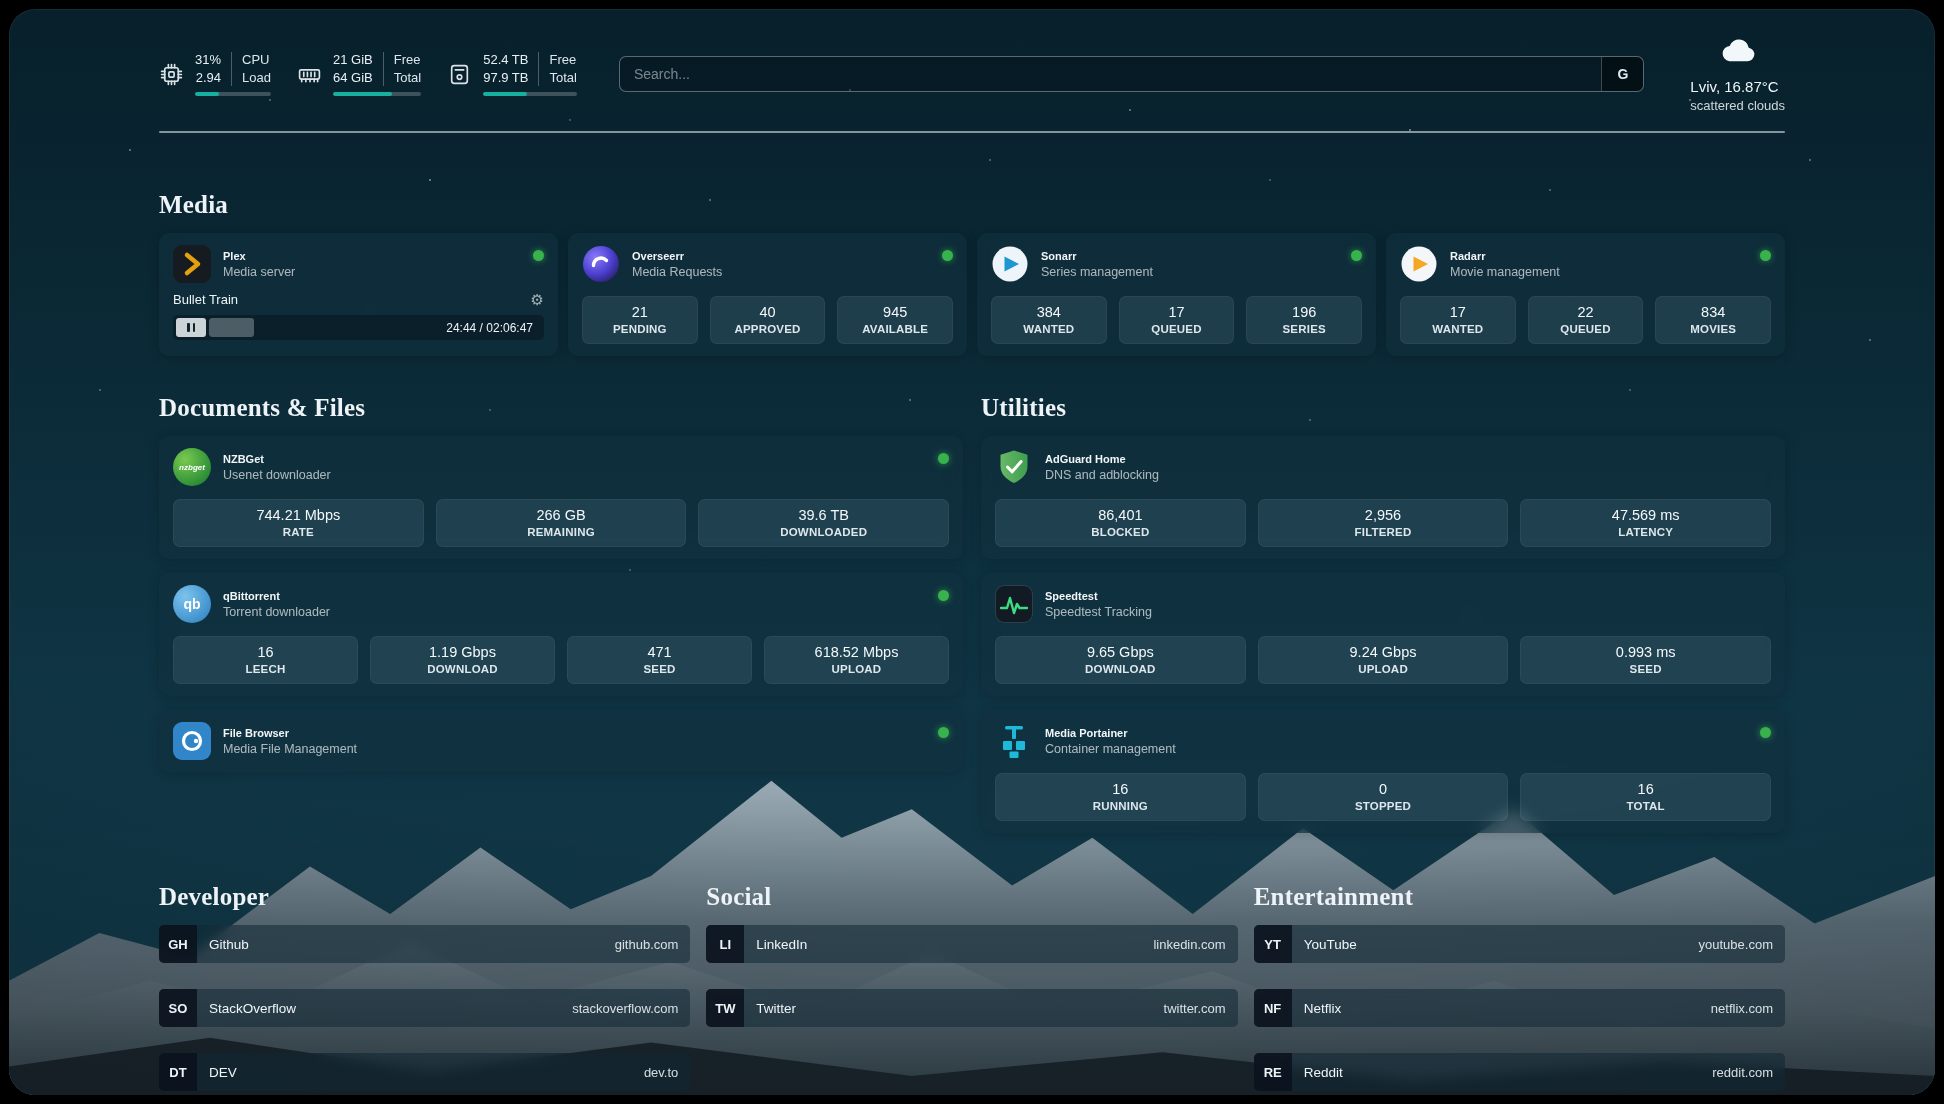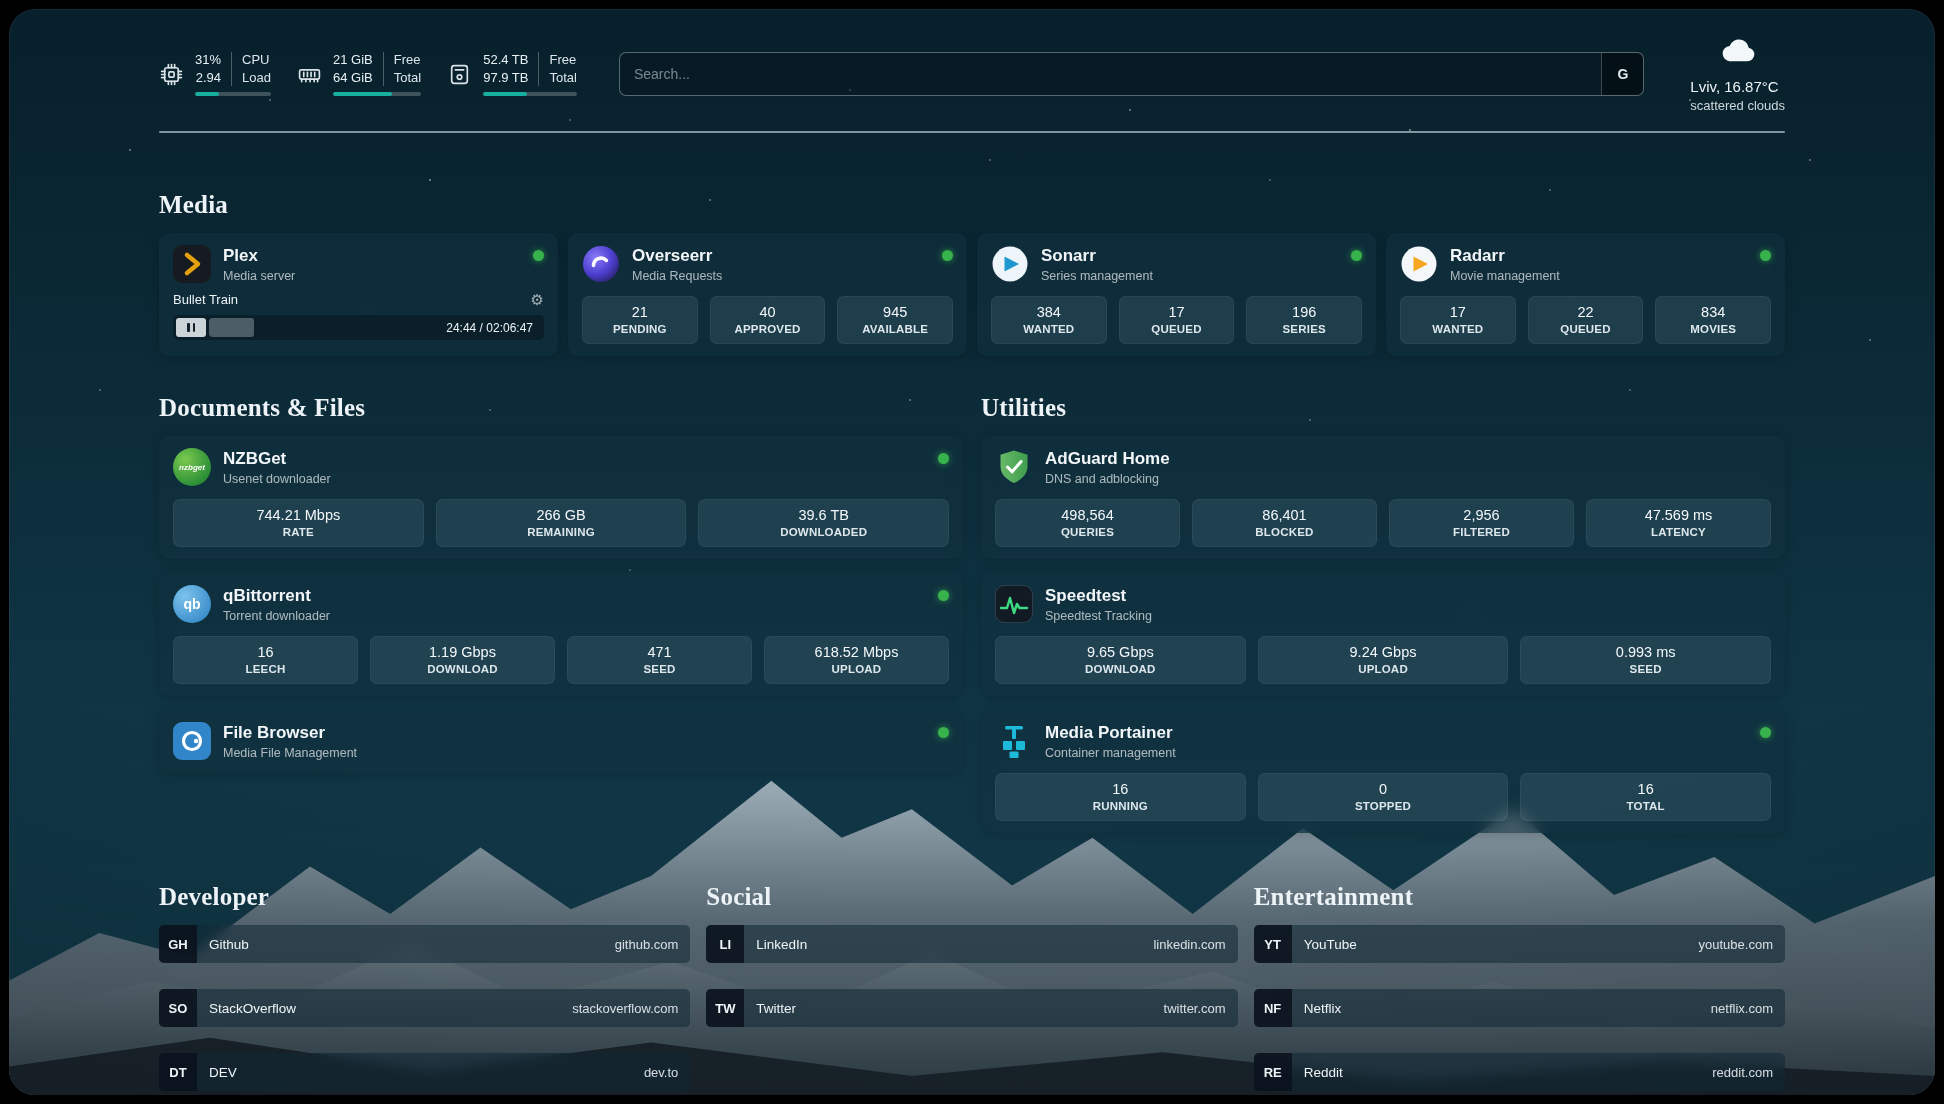--- a/index.html
+++ b/index.html
@@ -47,21 +47,21 @@
   .metric { display:flex; align-items:center; gap:11px; margin-right:26px; }
   .metric-icon { width:25px; height:25px; flex:0 0 auto; opacity:.95; }
   .metric-body { display:flex; flex-direction:column; }
   .metric-cols { display:flex; font-size:13px; line-height:1.3; color:#e9f0f4; }
   .metric-vals { display:flex; flex-direction:column; align-items:flex-end; gap:1px; }
   .metric-labs { display:flex; flex-direction:column; gap:1px; margin-left:10px; padding-left:10px;
     border-left:1px solid rgba(255,255,255,0.28); color:#dde6ec; }
   .metric-bar { height:4px; border-radius:2px; background:rgba(255,255,255,0.22); margin-top:6px; overflow:hidden; }
   .metric-bar-fill { height:100%; background:#17b0a0; border-radius:2px; }
 
-  .searchbar { flex:1; display:flex; align-items:stretch; height:44px; margin:0 46px 0 16px;
+  .searchbar { flex:1; display:flex; align-items:stretch; height:36px; margin:0 46px 0 16px;
     border:1px solid rgba(255,255,255,0.34); border-radius:7px; background:rgba(5,22,31,0.55); overflow:hidden; }
   .search-input { flex:1; background:transparent; border:none; outline:none; color:#e9f0f4;
     font-size:14px; padding:0 14px; font-family:inherit; }
   .search-input::placeholder { color:rgba(233,240,244,0.5); }
   .search-engine { width:42px; display:flex; align-items:center; justify-content:center;
     background:rgba(0,0,0,0.4); border-left:1px solid rgba(255,255,255,0.24);
     color:#e3ebf0; font-weight:700; font-size:14px; cursor:pointer; }
 
   .weather { display:flex; align-items:center; gap:13px; color:#eef4f7;flex-direction:column; }
   .weather-icon { width:40px; height:30px; }
@@ -73,21 +73,21 @@
   
   .section-heading { font-size:25px; font-weight:700; color:#edf3f6; letter-spacing:.2px;font-family:Liberation Serif, serif; }
   .media-section { margin-top:58px; }
   .media-grid { display:grid; grid-template-columns:repeat(4,1fr); gap:10px; margin-top:14px; }
 
   .card { background:rgba(17,48,62,0.58); border-radius:10px; padding:12px 14px;
     backdrop-filter:blur(8px); box-shadow:0 2px 12px rgba(0,0,0,0.18); cursor:pointer; }
   .card-header { display:flex; align-items:center; gap:12px; }
   .app-icon { width:38px; height:38px; flex:0 0 auto; display:flex; align-items:center; justify-content:center; overflow:hidden; }
   .app-icon svg { width:38px; height:38px; display:block; }
-  .card-title { font-size:17px; font-weight:600; color:#f2f6f8; }
+  .card-title { font-size:11px; font-weight:600; color:#f2f6f8; }
   .card-subtitle { font-size:12.5px; color:rgba(255,255,255,0.66); margin-top:3px; }
   .status-dot { width:11px; height:11px; border-radius:50%; background:#37b24d;
     margin-left:auto; align-self:flex-start; margin-top:5px; box-shadow:0 0 7px rgba(55,178,77,0.75); flex:0 0 auto; }
   .stats-row { display:flex; gap:12px; margin-top:13px; }
   .stat { flex:1; background:rgba(190,220,235,0.10); border:1px solid rgba(255,255,255,0.05);
     border-radius:7px; padding:7px 4px 8px; text-align:center; }
   .stat-value { font-size:14.5px; color:#f4f8fa; }
   .stat-label { font-size:11.5px; font-weight:700; color:#dde7ec; margin-top:3px; letter-spacing:.2px; }
 
   
@@ -466,24 +466,20 @@
                   <path d="M12.5 19l4.6 4.8 9-10.3" stroke="#fff" stroke-width="3" fill="none" stroke-linecap="round" stroke-linejoin="round"></path>
                 </svg>
               </span>
               <div>
                 <div class="card-title">AdGuard Home</div>
                 <div class="card-subtitle">DNS and adblocking</div>
               </div>
             </div>
             <div class="stats-row">
               <div class="stat">
-                <div class="stat-value">498,564</div>
-                <div class="stat-label">QUERIES</div>
-              </div>
-              <div class="stat">
                 <div class="stat-value">86,401</div>
                 <div class="stat-label">BLOCKED</div>
               </div>
               <div class="stat">
                 <div class="stat-value">2,956</div>
                 <div class="stat-label">FILTERED</div>
               </div>
               <div class="stat">
                 <div class="stat-value">47.569 ms</div>
                 <div class="stat-label">LATENCY</div>

